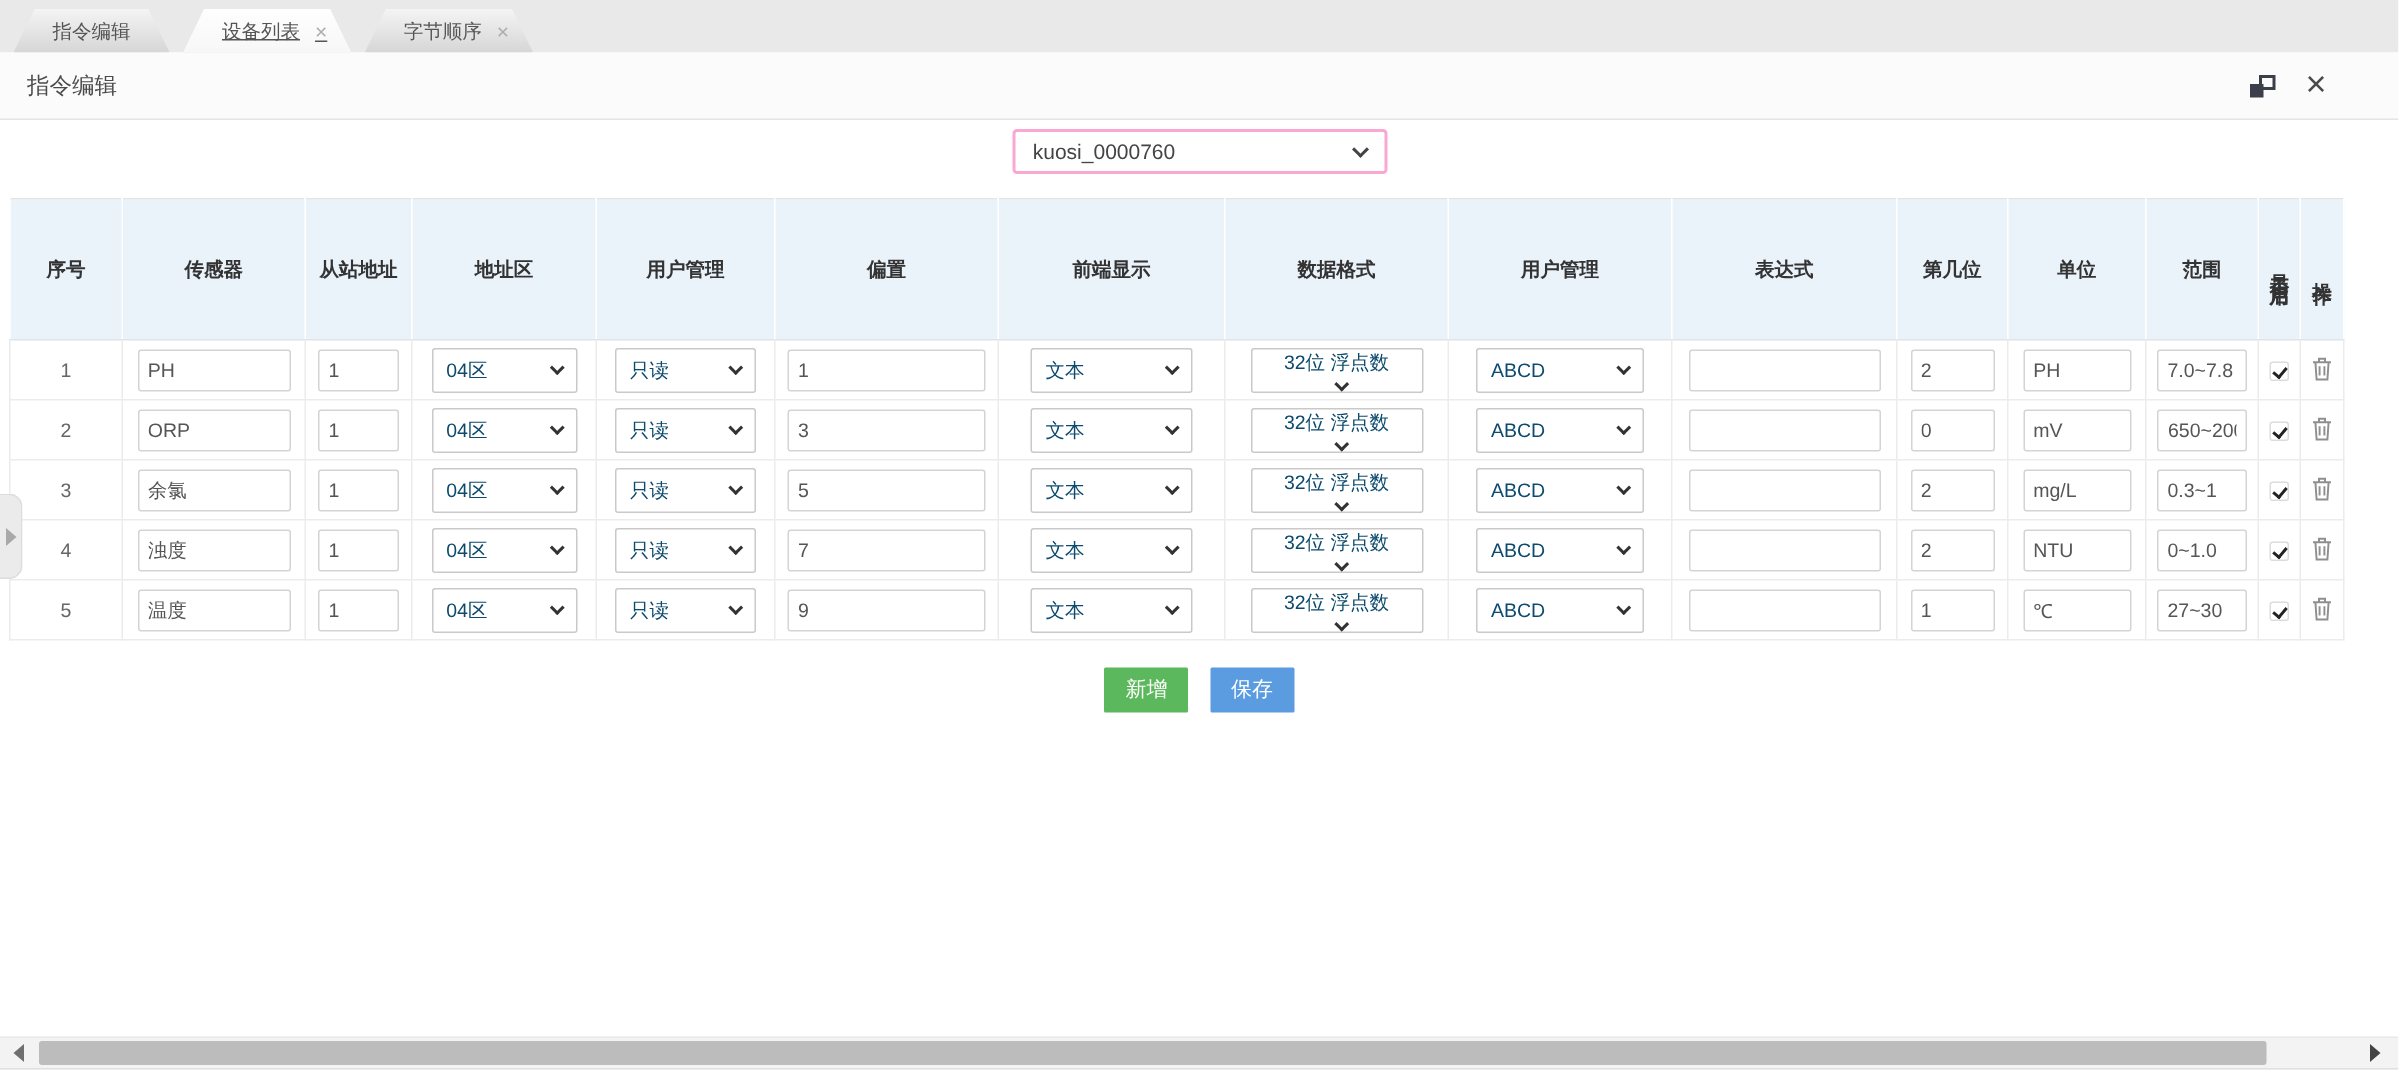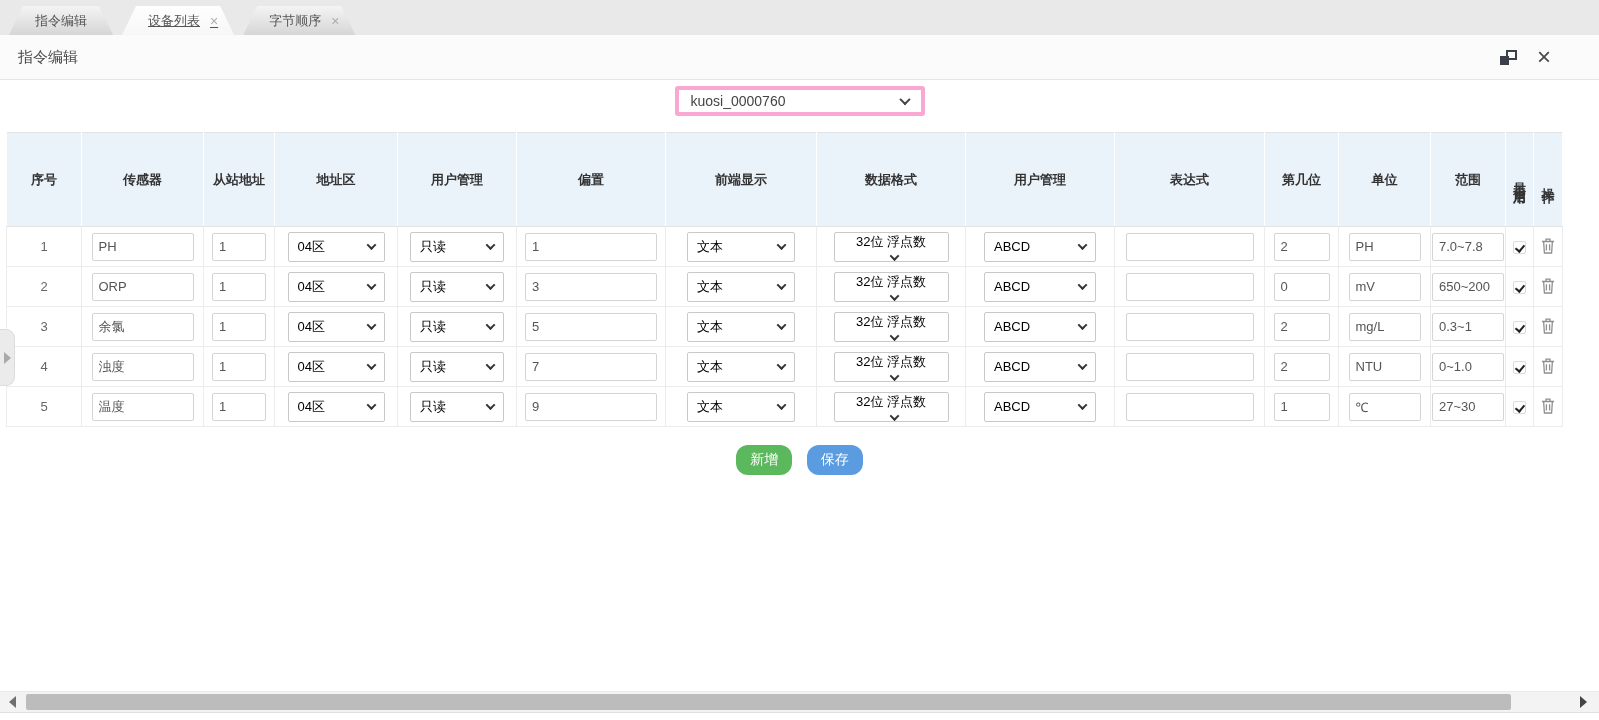--- a/index.html
+++ b/index.html
@@ -35,21 +35,21 @@
   .panel-title { font-size:15px; color:#4a4a4a; }
   .panel-actions { display:flex; align-items:center; gap:20px; }
   .restore-icon { position:relative; width:17px; height:15px; display:inline-block; cursor:pointer; }
   .ri-back { position:absolute; top:0; right:0; width:11px; height:10px; border:2px solid #3b3f4a; }
   .ri-front { position:absolute; bottom:0; left:0; width:9px; height:9px; background:#3b3f4a; }
   .close-icon { font-size:24px; color:#4a4a4a; line-height:1; cursor:pointer; }
 
   
   .content { background:#fff; }
   .select-row { text-align:center; padding-top:6px; }
-  .device-select { display:inline-flex; width:250px; height:30px; border:4px solid #f9a8d4;
+  .device-select { display:inline-flex; width:250px; height:30px; border:2px solid #f9a8d4;
                    border-radius:3px; align-items:center; justify-content:space-between;
                    padding:0 12px; background:#fff; cursor:pointer; }
   .device-select-text { font-size:14px; color:#444; }
 
   
   table.cmd-table { border-collapse:collapse; table-layout:fixed; width:1556px;
                     margin:16px 0 0 6px; border:1px solid #e3e3e3; }
   thead th { height:94px; background:#eaf2fa; border-left:1px solid #fff; border-right:1px solid #fff;
              border-bottom:1px solid #e3e3e3; font-size:13px; font-weight:600; color:#333;
              text-align:center; vertical-align:middle; }
@@ -58,40 +58,40 @@
   tbody td { height:40px; border:1px solid #ececec; text-align:center; vertical-align:middle;
              font-size:13px; color:#666; background:#fff; }
   .cell-input { height:28px; border:1px solid #d4d4d4; border-radius:2px; padding:0 6px;
                 font-size:13px; color:#555; font-family:"Liberation Sans",sans-serif; background:#fff; }
   td.c-sensor .cell-input { width:102px; }
   td.c-slave  .cell-input { width:54px; }
   td.c-offset .cell-input { width:132px; }
   td.c-expr   .cell-input { width:128px; }
   td.c-bit    .cell-input { width:56px; }
   td.c-unit   .cell-input { width:72px; }
-  td.c-range  .cell-input { width:72px; }
+  td.c-range  .cell-input { width:60px; }
   .sel { height:30px; border:1px solid #c9c9c9; border-radius:2px; background:#fff;
          display:flex; align-items:center; justify-content:space-between; padding:0 9px;
          margin:0 auto; cursor:pointer; }
   td.c-area   .sel { width:97px; }
   td.c-op     .sel { width:94px; }
   td.c-display .sel { width:108px; }
   td.c-format .sel { width:115px;flex-direction:column; }
   td.c-order  .sel { width:112px; }
-  .sel-text { font-size:13px; color:#000000; white-space:nowrap; }
+  .sel-text { font-size:13px; color:#0c4a6e; white-space:nowrap; }
   .sel .chev { width:7px; height:7px; border-color:#333; margin-left:6px; flex:none; }
   .cb { display:inline-block; width:13px; height:13px; border:1px solid #dcdcdc; border-radius:2px;
         background:#fff; position:relative; vertical-align:middle; cursor:pointer; }
   .cb.checked::after { content:""; position:absolute; left:3px; top:1px; width:4px; height:7px;
         border-right:2px solid #222; border-bottom:2px solid #222; transform:rotate(40deg); }
   .trash-btn { background:none; border:none; cursor:pointer; padding:2px; line-height:0; }
 
   
   .btn-row { text-align:center; margin-top:18px; }
-  .btn { border:none; border-radius:12px; color:#fff; font-size:14px; padding:6px 14px;
+  .btn { border:none; border-radius:1px; color:#fff; font-size:14px; padding:6px 14px;
          cursor:pointer; font-family:"Liberation Sans",sans-serif; }
   .btn-add { background:#5cb85c; margin-right:10px; }
   .btn-save { background:#5a9cdf; }
 
   
   .side-expander { position:absolute; left:0; top:329px; width:15px; height:57px;
                    background:#ebebeb; border:1px solid #dcdcdc; border-left:none;
                    border-radius:0 9px 9px 0; display:flex; align-items:center;
                    justify-content:center; cursor:pointer; }
   .tri-right { width:0; height:0; border-top:6px solid transparent; border-bottom:6px solid transparent;

